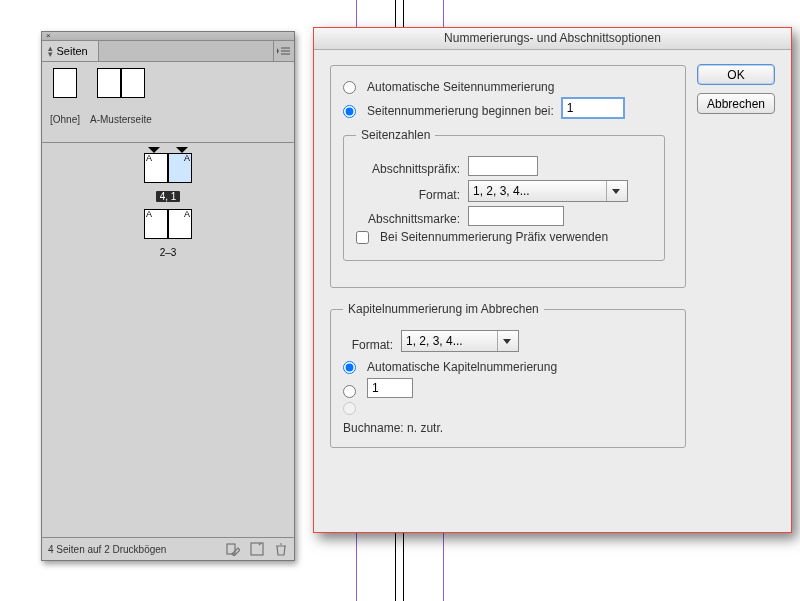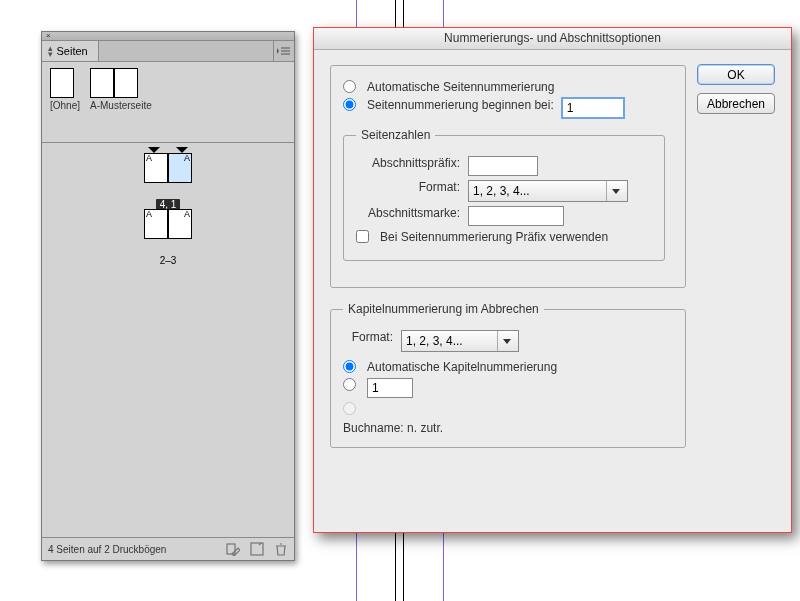--- a/index.html
+++ b/index.html
@@ -11,48 +11,48 @@
 .pages-panel{position:absolute;left:41px;top:31px;width:252px;height:528px;background:#d3d3d3;border:1px solid #7a7a7a;box-shadow:2px 3px 6px rgba(0,0,0,.4)}
 .panel-close{height:8px;background:linear-gradient(#c4c4c4,#b4b4b4);border-bottom:1px solid #888;text-align:left;font-size:8px;padding-left:4px;color:#333;line-height:8px}
 .panel-tabrow{height:20px;background:#bfbfbf;border-bottom:1px solid #8a8a8a;display:flex;align-items:stretch}
 .tab{display:flex;align-items:center;padding:0 10px 0 6px;background:#d3d3d3;border-right:1px solid #8a8a8a;gap:4px}
 .tab .arrows{font-size:9px;line-height:6px;color:#555;display:flex;flex-direction:column;align-items:center}
 .tab .arrows span{display:block;height:6px}
 .tabrow-spacer{flex:1}
 .panel-menu{width:20px;display:flex;align-items:center;justify-content:center;border-left:1px solid #8a8a8a;background:#bfbfbf}
 .panel-menu svg{width:14px;height:12px}
 .masters{height:68px;border-bottom:1px solid #8a8a8a;padding:6px 8px;display:flex;gap:10px;align-items:flex-start}
-.master-item{display:flex;flex-direction:column;gap:2px;font-size:10px;color:#333}
+.master-item{display:flex;flex-direction:column;align-items:center;gap:16px;font-size:10px;color:#333}
 .master-thumb{display:flex}
 .page{width:22px;height:28px;background:#fff;border:1px solid #000}
 .single .page{width:22px}
 .spread .page:first-child{border-right:1px solid #000}
 .pages-area{position:relative;height:362px;overflow:hidden}
 .spread-block{position:absolute;left:50%;transform:translateX(-50%);text-align:center}
 .spread-block .letter{position:absolute;top:0;font-size:9px;font-weight:400;color:#000}
 .la{left:2px}.lb{right:2px}
 .spread-thumb{display:flex;position:relative}
 .tri{position:absolute;top:-6px;width:0;height:0;border-left:6px solid transparent;border-right:6px solid transparent;border-top:6px solid #000}
 .tri.l{left:4px}.tri.r{right:4px}
 .sel{background:#cfe6ff}
-.spread-label{margin-top:16px;font-size:10px;display:inline-block;padding:0 4px}
+.spread-label{margin-top:8px;font-size:10px;display:inline-block;padding:0 4px}
 .spread-label.inv{background:#2b2b2b;color:#fff;border-radius:1px}
 .panel-footer{position:absolute;left:0;right:0;bottom:0;height:22px;border-top:1px solid #8a8a8a;background:#d3d3d3;display:flex;align-items:center;padding:0 6px;gap:10px;font-size:10px;color:#333}
 .footer-icons{margin-left:auto;display:flex;gap:10px;align-items:center}
 .footer-icons svg{width:14px;height:14px;opacity:.75}
 
 .dialog{position:absolute;left:313px;top:27px;width:477px;height:504px;background:#ececec;border:1px solid #ef4444;box-shadow:5px 6px 12px rgba(0,0,0,.5)}
 .titlebar{height:21px;background:linear-gradient(#f7f7f7,#dcdcdc);border-bottom:1px solid #aeaeae;text-align:center;line-height:21px;font-size:12px;color:#333}
 .dialog-body{position:relative;padding:15px 16px}
 .btncol{position:absolute;right:16px;top:14px;display:flex;flex-direction:column;gap:8px}
 .btn{width:78px;height:21px;border:1px solid #888;border-radius:4px;background:linear-gradient(#fdfdfd,#e4e4e4);font-size:12px}
 .btn.default{border:1.5px solid #5a8fd6;box-shadow:0 0 0 1px #b9d2f0 inset}
 fieldset{border:1px solid #a5a5a5;border-radius:3px;margin:0 0 14px 0;padding:10px 12px 12px 12px}
 legend{padding:0 5px;color:#333;font-size:12px}
-.row{display:flex;align-items:flex-start;gap:8px;margin:4px 0}
+.row{display:flex;align-items:flex-end;gap:8px;margin:4px 0}
 .row label{font-size:12px;color:#333}
 input[type=radio],input[type=checkbox]{margin:0 3px 0 0}
 .textin{height:18px;border:1px solid #888;background:#fff;font-size:12px;padding:0 4px}
 .textin.focus{outline:2px solid #6ea3e6;outline-offset:-1px}
 .select{height:20px;border:1px solid #888;background:linear-gradient(#fdfdfd,#e6e6e6);display:flex;align-items:center;padding:0 4px;font-size:12px;position:relative}
 .select .caret{position:absolute;right:2px;top:0;height:100%;width:18px;border-left:1px solid #aaa;display:flex;align-items:center;justify-content:center}
 .select .caret span{display:block;width:0;height:0;border-left:4px solid transparent;border-right:4px solid transparent;border-top:5px solid #333}
 .inner-fs{margin-top:10px}
 .lbl-right{display:inline-block;text-align:right}
 .disabled{color:#9a9a9a}

